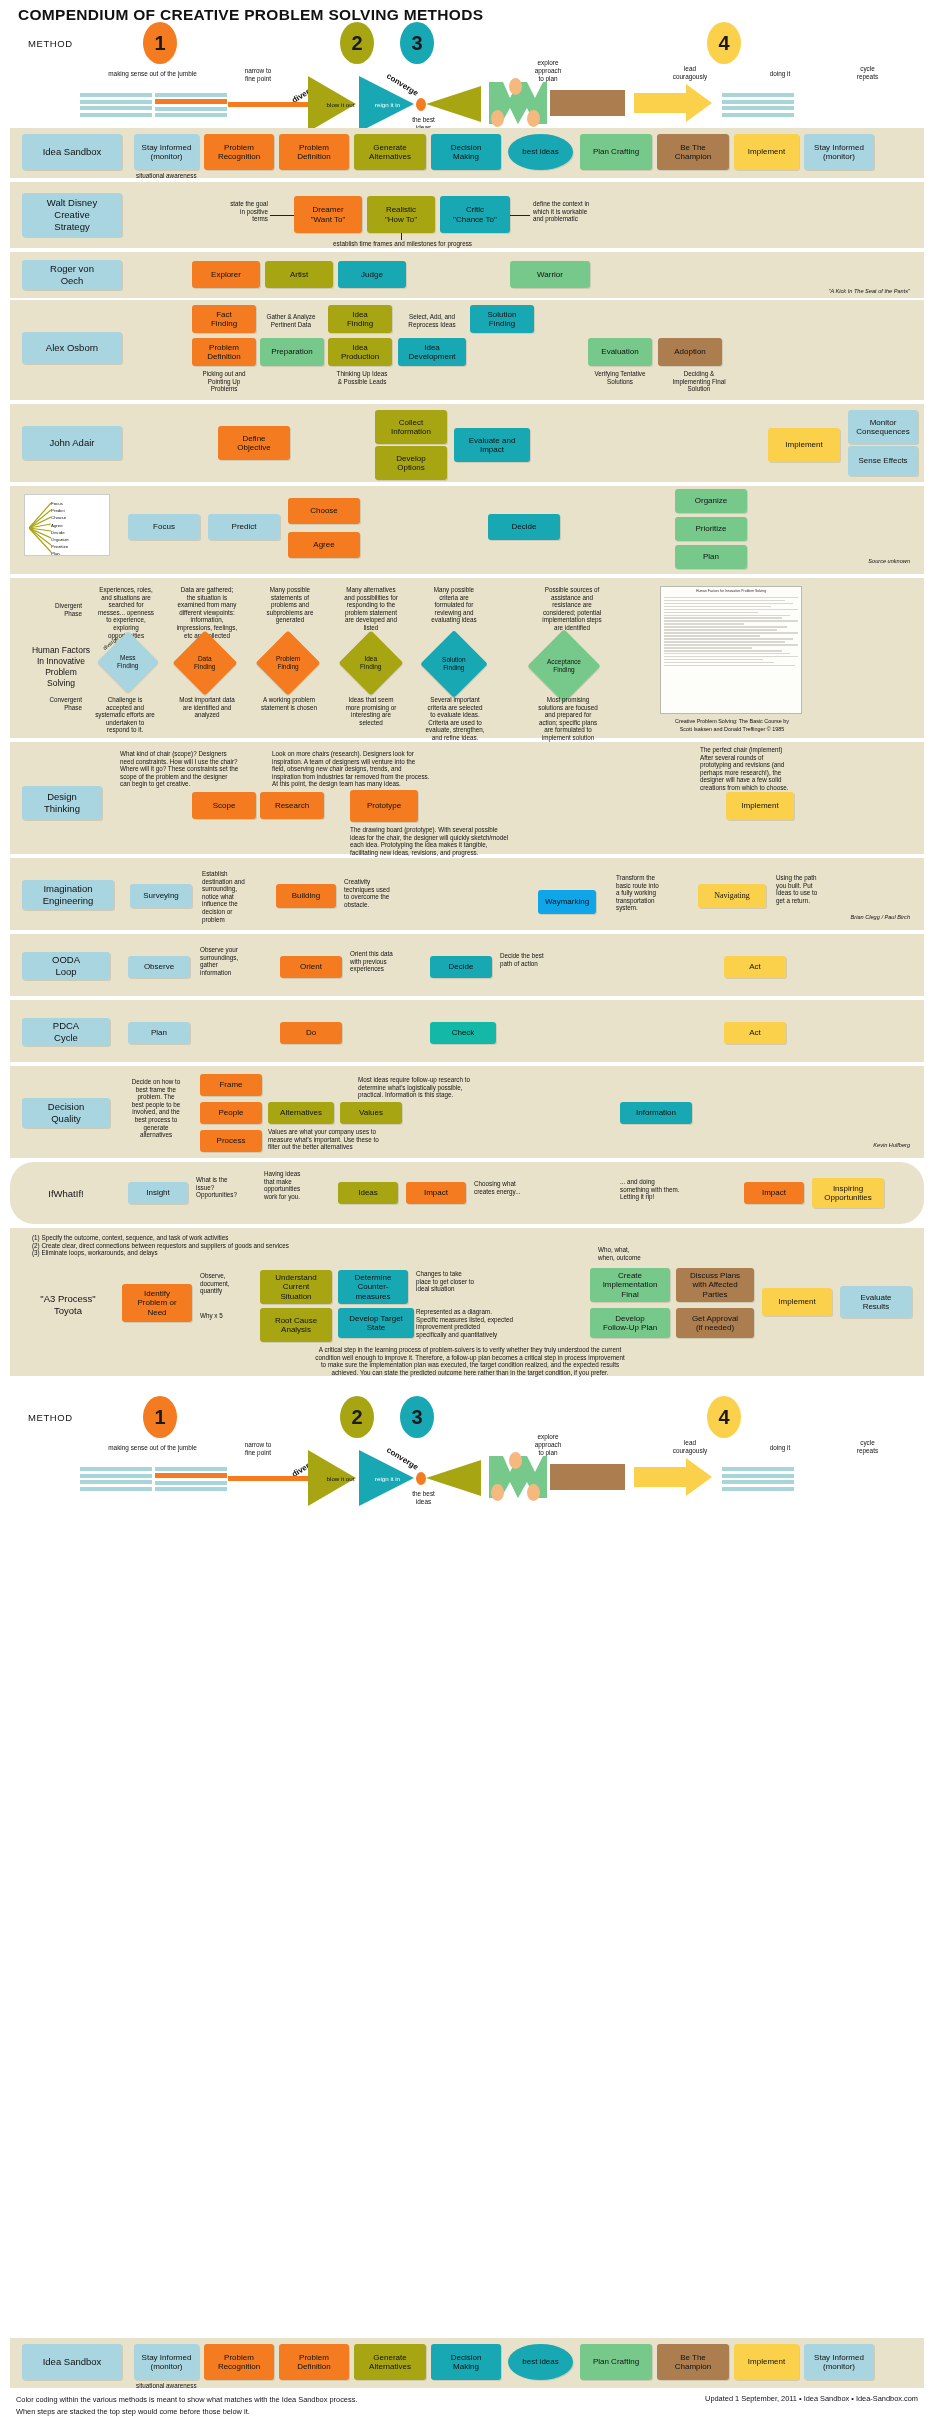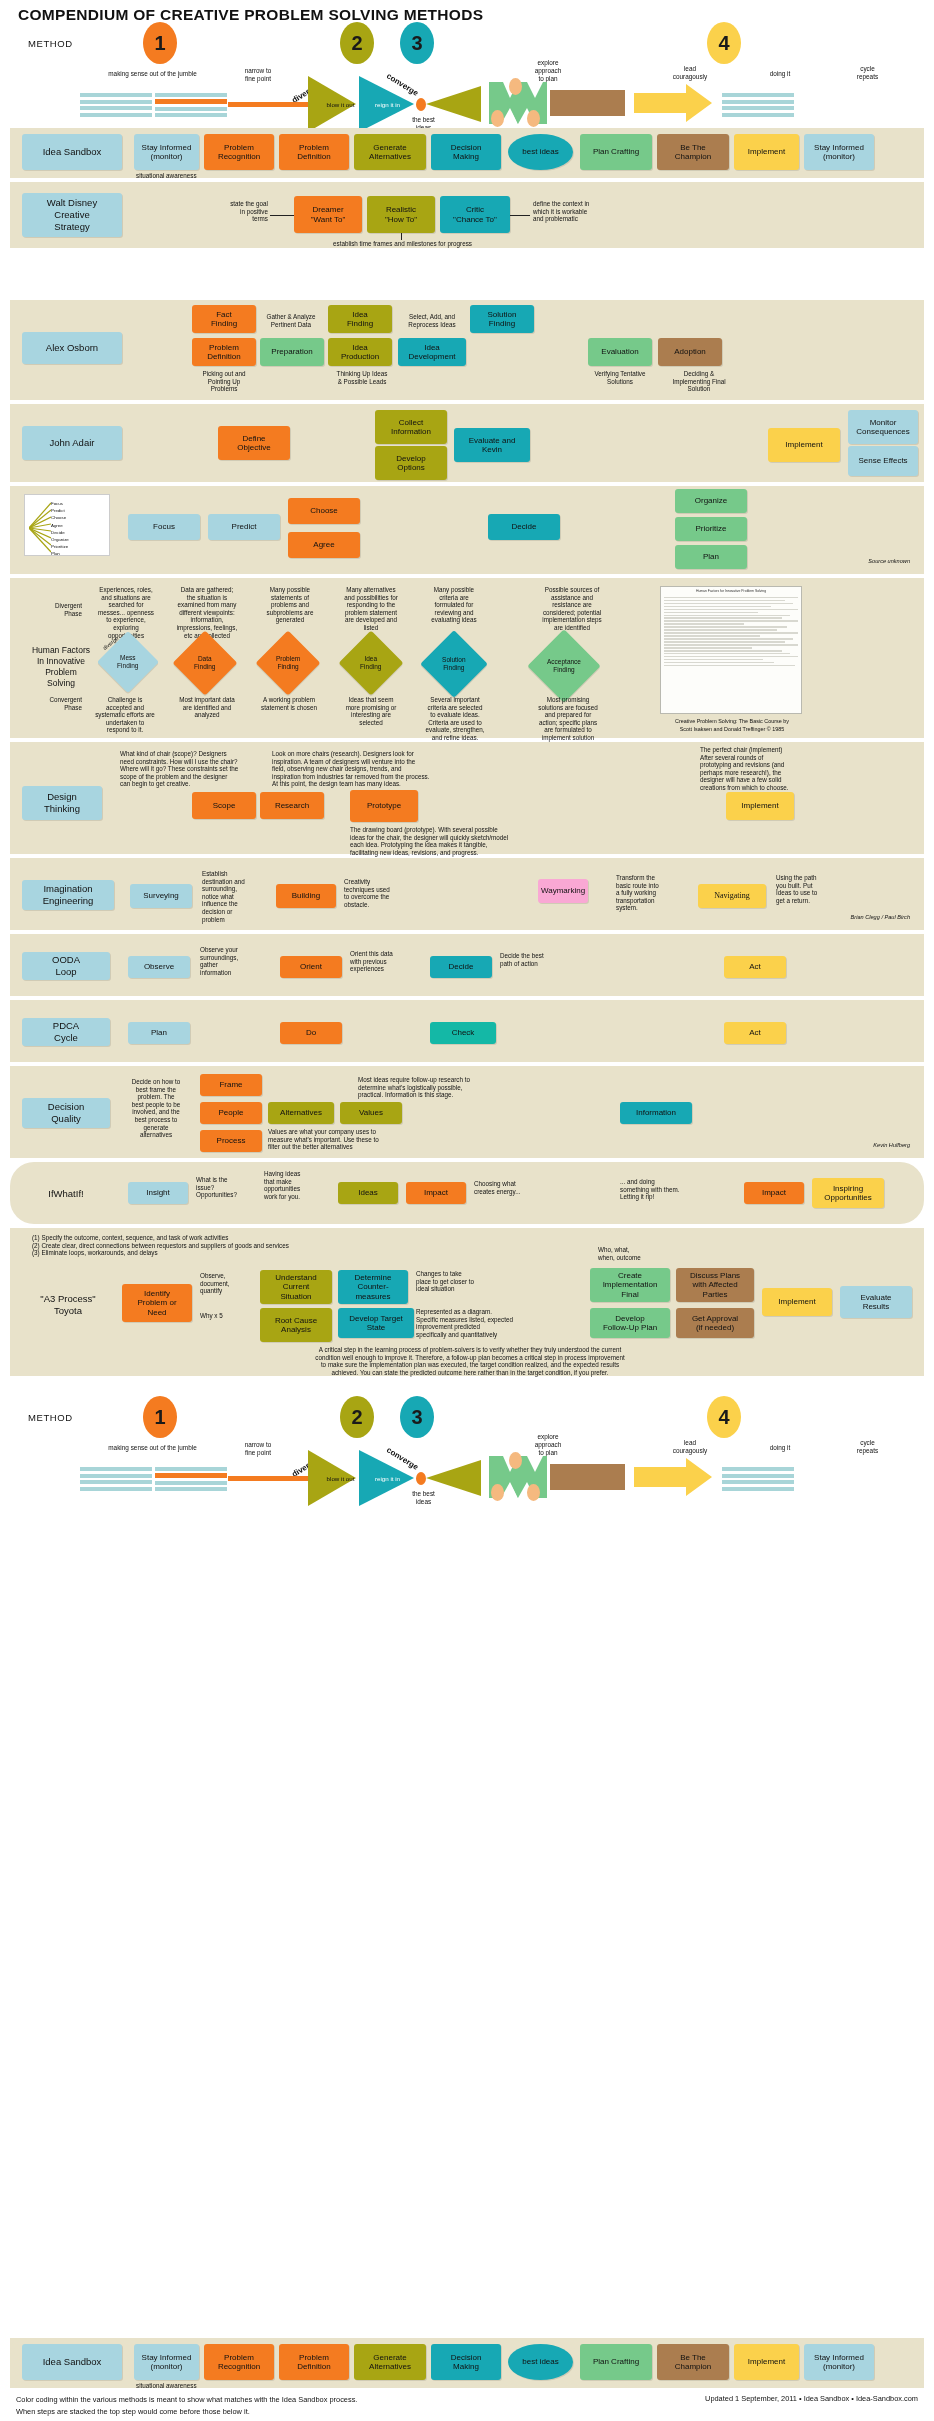--- a/index.html
+++ b/index.html
@@ -205,20 +205,29 @@
     <div class="card" style="left:430px; top:14px; width:70px; height:37px; background:#17a8b4; white-space:pre-line;">Critic
 "Chance To"</div>
     <div class="connector" style="left:500px; top:33px; width:20px; height:1px;"></div>
     <div class="note" style="left:523px; top:18px; width:130px; white-space:pre-line;">define the context in
 which it is workable
 and problematic</div>
     <div class="connector" style="left:391px; top:51px; width:1px; height:7px;"></div>
     <div class="note c" style="left:275px; top:58px; width:235px;">establish time frames and milestones for progress</div>
   </div>
 
+  <div class="row" style="top:252px; height:46px;">
+    <div class="rowname" style="left:12px; top:8px; width:100px; height:30px; white-space:pre-line;">Roger von
+Oech</div>
+    <div class="card" style="left:182px; top:9px; width:68px; height:27px; background:#f47b20;">Explorer</div>
+    <div class="card" style="left:255px; top:9px; width:68px; height:27px; background:#a8a513;">Artist</div>
+    <div class="card" style="left:328px; top:9px; width:68px; height:27px; background:#17a8b4;">Judge</div>
+    <div class="card" style="left:500px; top:9px; width:80px; height:27px; background:#76c98a;">Warrior</div>
+    <div class="cite" style="left:700px; top:36px; width:200px;">"A Kick In The Seat of the Pants"</div>
+  </div>
 
   <div class="row" style="top:300px; height:100px;">
     <div class="rowname" style="left:12px; top:32px; width:100px; height:32px;">Alex Osborn</div>
     <div class="card" style="left:182px; top:5px; width:64px; height:28px; background:#f47b20; white-space:pre-line;">Fact
 Finding</div>
     <div class="card" style="left:182px; top:38px; width:64px; height:28px; background:#f47b20; white-space:pre-line;">Problem
 Definition</div>
     <div class="note c" style="left:250px; top:13px; width:62px; white-space:pre-line;">Gather &amp; Analyze
 Pertinent Data</div>
     <div class="card" style="left:250px; top:38px; width:64px; height:28px; background:#76c98a;">Preparation</div>
@@ -248,21 +257,21 @@
 
   <div class="row" style="top:404px; height:78px;">
     <div class="rowname" style="left:12px; top:22px; width:100px; height:34px;">John Adair</div>
     <div class="card" style="left:208px; top:22px; width:72px; height:34px; background:#f47b20; white-space:pre-line;">Define
 Objective</div>
     <div class="card" style="left:365px; top:6px; width:72px; height:34px; background:#a8a513; white-space:pre-line;">Collect
 Information</div>
     <div class="card" style="left:365px; top:42px; width:72px; height:34px; background:#a8a513; white-space:pre-line;">Develop
 Options</div>
     <div class="card" style="left:444px; top:24px; width:76px; height:34px; background:#17a8b4; white-space:pre-line;">Evaluate and
-Kevin</div>
+Impact</div>
     <div class="card" style="left:758px; top:24px; width:72px; height:34px; background:#fbd14b;">Implement</div>
     <div class="card" style="left:838px; top:6px; width:70px; height:34px; background:#a8d5e0; white-space:pre-line;">Monitor
 Consequences</div>
     <div class="card" style="left:838px; top:42px; width:70px; height:30px; background:#a8d5e0;">Sense Effects</div>
   </div>
 
   <div class="row" style="top:486px; height:88px;">
     <div class="minilegend" style="left:14px; top:8px; width:86px; height:62px;">
       <div style="position:absolute; left:26px; top:5px; font-size:4.4px; line-height:7.2px; color:#111;">
         <div>Focus</div>
@@ -468,21 +477,21 @@
 surrounding,
 notice what
 influence the
 decision or
 problem</div>
     <div class="card" style="left:266px; top:26px; width:60px; height:24px; background:#f47b20;">Building</div>
     <div class="note" style="left:334px; top:20px; width:72px; white-space:pre-line;">Creativity
 techniques used
 to overcome the
 obstacle.</div>
-    <div class="card" style="left:528px; top:21px; width:50px; height:24px; background:#f9a8d4;">Waymarking</div>
+    <div class="card" style="left:528px; top:32px; width:58px; height:24px; background:#0ea5e9;">Waymarking</div>
     <div class="note" style="left:606px; top:16px; width:72px; white-space:pre-line;">Transform the
 basic route into
 a fully working
 transportation
 system.</div>
     <div class="card" style="left:688px; top:26px; width:68px; height:24px; background:#fbd14b;font-family:Liberation Serif, serif;">Navigating</div>
     <div class="note" style="left:766px; top:16px; width:72px; white-space:pre-line;">Using the path
 you built. Put
 Ideas to use to
 get a return.</div>

